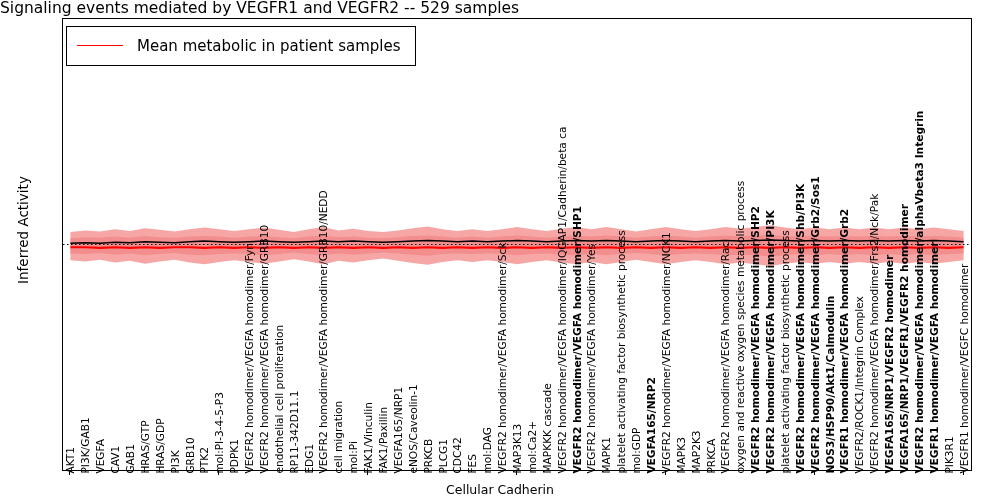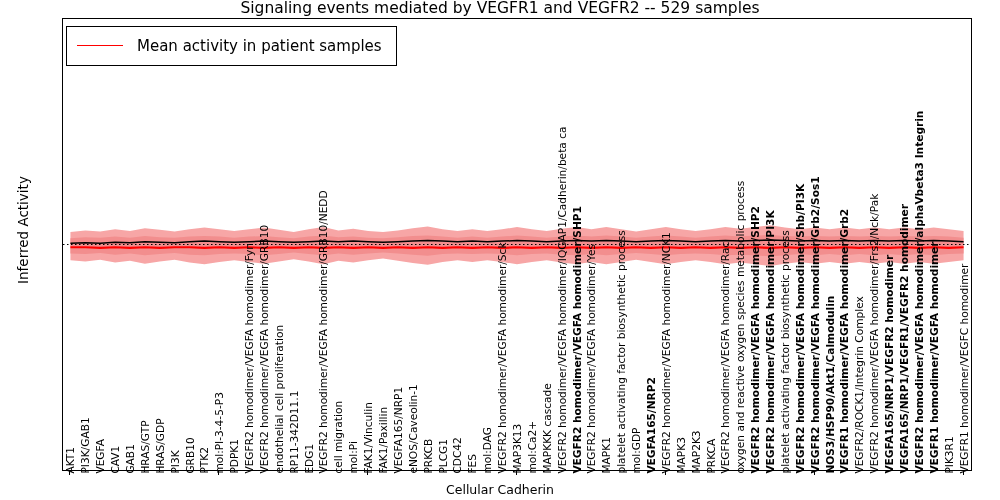--- a/index.html
+++ b/index.html
@@ -6,21 +6,21 @@
   body{
     width:1000px;height:500px;background:#ffffff;overflow:hidden;
     font-family:"DejaVu Sans","Liberation Sans",sans-serif;
     color:#000000;
   }
   #root{position:relative;width:1000px;height:500px;}
 
   
   .title{
     position:absolute;left:0;top:-1px;width:1000px;
-    text-align:center;font-size:15.5px;line-height:18px;
+    font-size:15.5px;line-height:18px;
     white-space:nowrap;
   }
 
   
   .plot-frame{
     position:absolute;left:62px;top:18px;width:910px;height:453px;
     border:1.1px solid #000;box-sizing:border-box;background:#fff;
     overflow:hidden;
   }
   .plot-clip{position:absolute;left:0;top:0;width:100%;height:100%;overflow:hidden;}
@@ -194,17 +194,17 @@
         <div class="xcat" style="left: 881.672px;">PIK3R1</div>
         <div class="xcat" style="left: 896.557px;">VEGFR1 homodimer/VEGFC homodimer</div>
       </div>
   </div>
 
   <div class="xlabel-axis">Cellular Cadherin</div>
 
   <div class="legend">
     <div class="legend-row">
       <span class="legend-swatch" id="lsw1" style="border-top-color: rgb(255, 0, 0);"></span>
-      <span class="legend-text">Mean activity in patient samples</span>
+      <span class="legend-text">Mean metabolic in patient samples</span>
     </div>
   </div>
 
 </div>
 
 </body></html>

